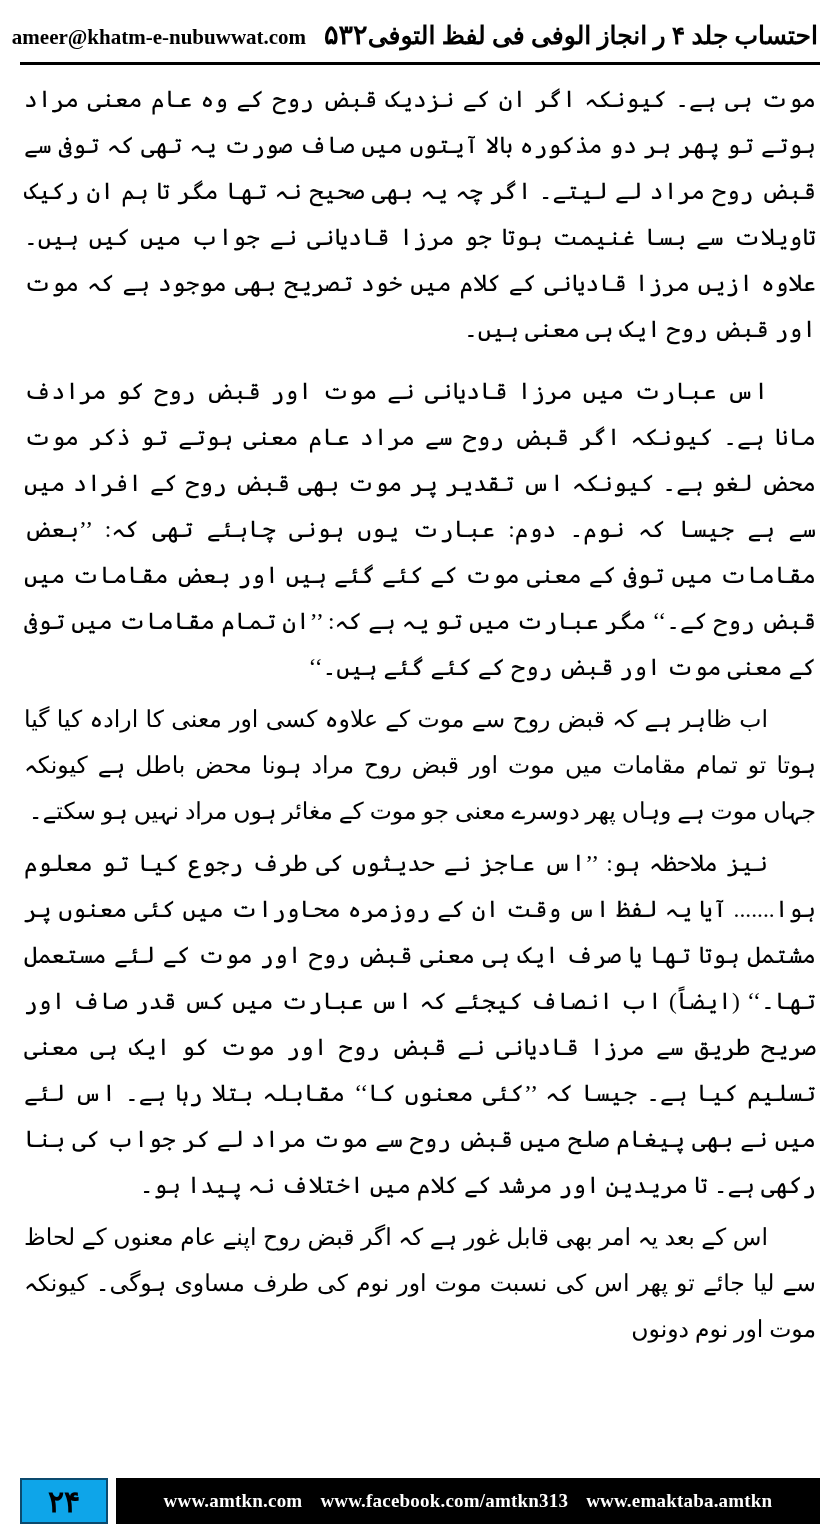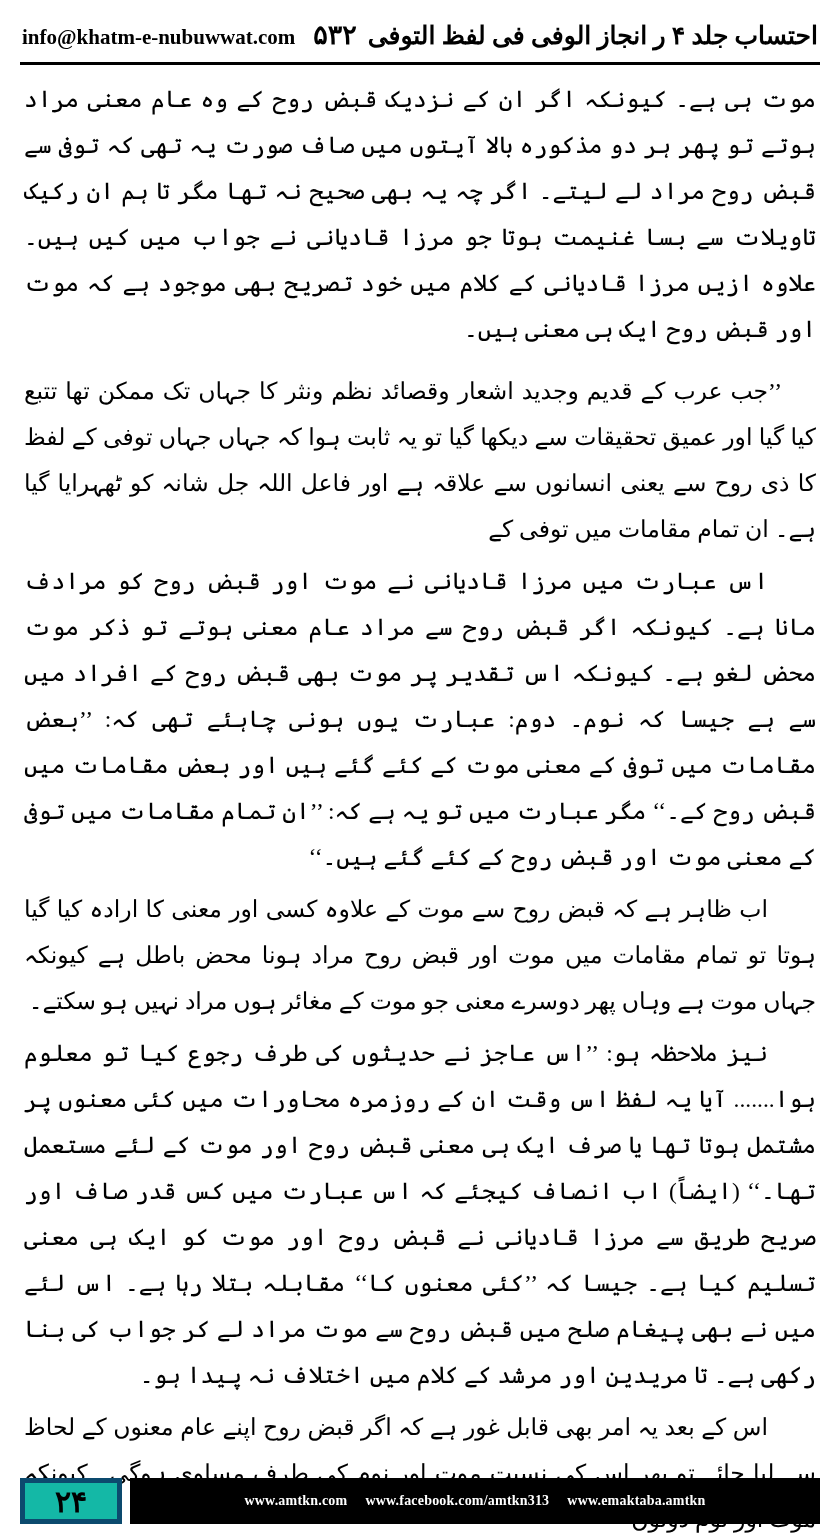--- a/index.html
+++ b/index.html
@@ -113,67 +113,66 @@
     position: absolute;
     left: 20px;
     right: 20px;
     bottom: 16px;
     height: 46px;
     display: flex;
     align-items: stretch;
     direction: ltr;
   }
   .footer-pagebox {
-    width: 102px;
-    border: 5px solid #0c4a6e;
+    width: 88px;
+    border: 2px solid #0c4a6e;
     display: flex;
     align-items: center;
     justify-content: center;
     font-size: 30px;
     font-weight: 700;
-    background: #14b8a6;
+    background: #0ea5e9;
     box-sizing: border-box;
   }
   .footer-bar {
     flex: 1;
     margin-left: 8px;
     background: #000;
     color: #fff;
     display: flex;
     align-items: center;
     justify-content: center;
     gap: 18px;
     font-family: "Liberation Serif", serif;
-    font-size: 14px;
+    font-size: 19px;
     font-weight: 700;
     letter-spacing: 0.2px;
   }
   .footer-bar span { white-space: nowrap; }
 </style>
 </head>
 <body>
 
 <div class="page">
 
   <div class="header">
     <div class="header-right">احتساب جلد ۴ ر انجاز الوفی فی لفظ التوفی</div>
     <div class="header-center">
       <div class="page-number-top">۵۳۲</div>
-      <div class="header-email">info@khatm-e-nubuwwat.com</div>
+      <div class="header-email">ameer@khatm-e-nubuwwat.com</div>
     </div>
   </div>
   <div class="rule"></div>
 
   <div class="body">
 
     <p class="para last-line-right">موت ہی ہے۔ کیونکہ اگر ان کے نزدیک قبض روح کے وہ عام معنی مراد ہوتے تو پھر ہر دو مذکورہ بالا آیتوں میں صاف صورت یہ تھی کہ توفی سے قبض روح مراد لے لیتے۔ اگر چہ یہ بھی صحیح نہ تھا مگر تا ہم ان رکیک تاویلات سے بسا غنیمت ہوتا جو مرزا قادیانی نے جواب میں کیں ہیں۔ علاوہ ازیں مرزا قادیانی کے کلام میں خود تصریح بھی موجود ہے کہ موت اور قبض روح ایک ہی معنی ہیں۔</p>
 
     <div class="spacer-sm"></div>
 
-    <p class="para quote last-line-right">’’جب عرب کے قدیم وجدید اشعار وقصائد نظم ونثر کا جہاں تک ممکن تھا تتبع کیا گیا اور عمیق تحقیقات سے دیکھا گیا تو یہ ثابت ہوا کہ جہاں جہاں توفی کے لفظ کا ذی روح سے یعنی انسانوں سے علاقہ ہے اور فاعل اللہ جل شانہ کو ٹھہرایا گیا ہے۔ ان تمام مقامات میں توفی کے</p>
 
     <div class="ref-line">
     </div>
 
     <p class="para indent last-line-right">اس عبارت میں مرزا قادیانی نے موت اور قبض روح کو مرادف مانا ہے۔ کیونکہ اگر قبض روح سے مراد عام معنی ہوتے تو ذکر موت محض لغو ہے۔ کیونکہ اس تقدیر پر موت بھی قبض روح کے افراد میں سے ہے جیسا کہ نوم۔ دوم: عبارت یوں ہونی چاہئے تھی کہ: ’’بعض مقامات میں توفی کے معنی موت کے کئے گئے ہیں اور بعض مقامات میں قبض روح کے۔‘‘ مگر عبارت میں تو یہ ہے کہ: ’’ان تمام مقامات میں توفی کے معنی موت اور قبض روح کے کئے گئے ہیں۔‘‘</p>
 
     <p class="para indent last-line-right">اب ظاہر ہے کہ قبض روح سے موت کے علاوہ کسی اور معنی کا ارادہ کیا گیا ہوتا تو تمام مقامات میں موت اور قبض روح مراد ہونا محض باطل ہے کیونکہ جہاں موت ہے وہاں پھر دوسرے معنی جو موت کے مغائر ہوں مراد نہیں ہو سکتے۔</p>
 
     <p class="para indent last-line-right">نیز ملاحظہ ہو: ’’اس عاجز نے حدیثوں کی طرف رجوع کیا تو معلوم ہوا....... آیا یہ لفظ اس وقت ان کے روزمرہ محاورات میں کئی معنوں پر مشتمل ہوتا تھا یا صرف ایک ہی معنی قبض روح اور موت کے لئے مستعمل تھا۔‘‘ (ایضاً) اب انصاف کیجئے کہ اس عبارت میں کس قدر صاف اور صریح طریق سے مرزا قادیانی نے قبض روح اور موت کو ایک ہی معنی تسلیم کیا ہے۔ جیسا کہ ’’کئی معنوں کا‘‘ مقابلہ بتلا رہا ہے۔ اس لئے میں نے بھی پیغام صلح میں قبض روح سے موت مراد لے کر جواب کی بنا رکھی ہے۔ تا مریدین اور مرشد کے کلام میں اختلاف نہ پیدا ہو۔</p>
 

